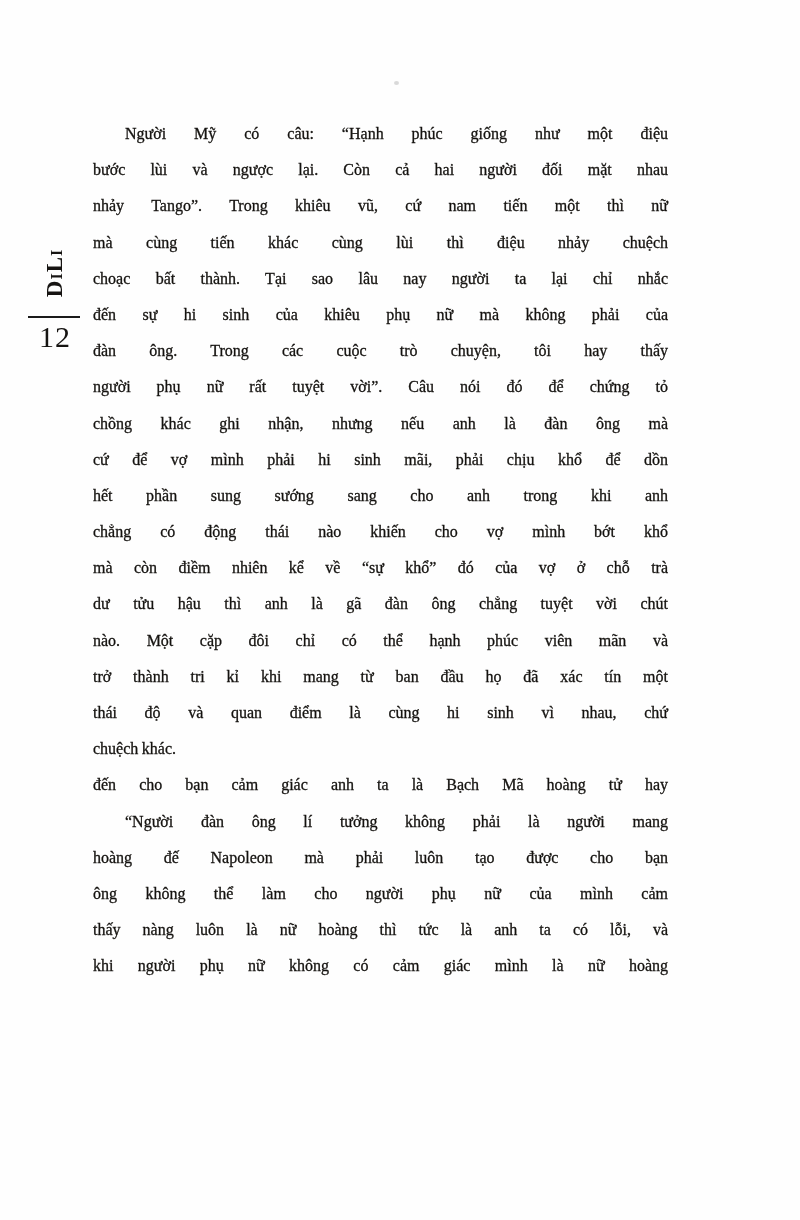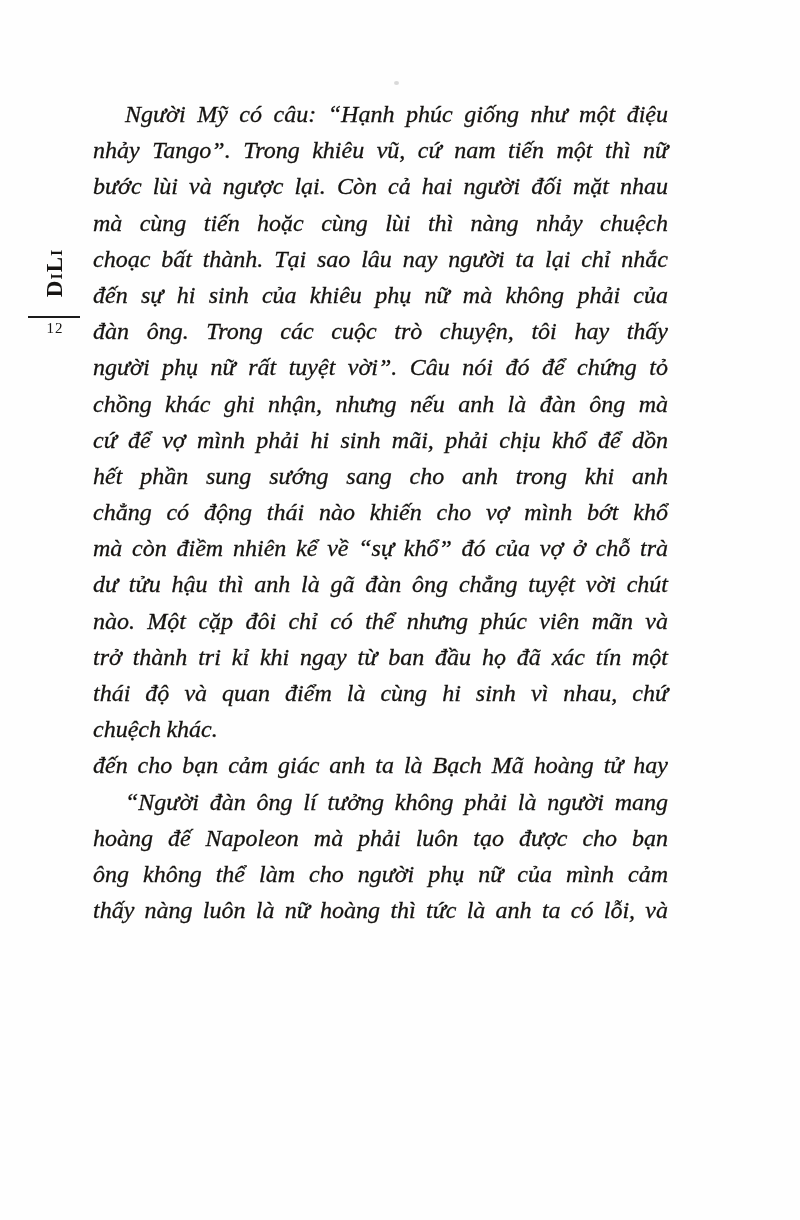--- a/index.html
+++ b/index.html
@@ -15,26 +15,25 @@
     width: 800px;
     height: 1220px;
     background: #fefefe;
     font-family: "Liberation Serif", "DejaVu Serif", serif;
     color: #151310;
   }
   
   .text-block {
     position: absolute;
     left: 93px;
-    top: 96px;
+    top: 116px;
     width: 575px;
-    font-size: 24px;
+    font-size: 16px;
     line-height: 36.2px;
     word-spacing: -0.5px;
-    font-style: italic;
     -webkit-text-stroke: 0.3px #151310;
   }
   .line {
     height: 36.2px;
     text-align: justify;
     text-align-last: justify;
     white-space: normal;
     overflow: visible;
   }
   .line.indent { padding-left: 32px; }
@@ -67,21 +66,21 @@
     top: 316px;
     width: 52px;
     height: 2px;
     background: #1a1a1a;
   }
   .page-number {
     position: absolute;
     left: 55px;
     top: 320px;
     transform: translateX(-50%);
-    font-size: 15px;
+    font-size: 30px;
     letter-spacing: 1px;
     color: #161412;
   }
   
   .speck {
     position: absolute;
     left: 394px;
     top: 81px;
     width: 5px;
     height: 4px;
@@ -99,40 +98,41 @@
 
   <div class="margin-group">
     <div class="author-label">DiLi</div>
     <div class="page-rule"></div>
     <div class="page-number">12</div>
   </div>
 
   <div class="text-block">
       <div>
         <div class="line indent">Người Mỹ có câu: “Hạnh phúc giống như một điệu</div>
+        <div class="line">bước lùi và ngược lại. Còn cả hai người đối mặt nhau</div>
         <div class="line">nhảy Tango”. Trong khiêu vũ, cứ nam tiến một thì nữ</div>
-        <div class="line">bước lùi và ngược lại. Còn cả hai người đối mặt nhau</div>
-        <div class="line">mà cùng tiến hoặc cùng lùi thì nàng nhảy chuệch</div>
+        <div class="line">mà cùng tiến khác cùng lùi thì điệu nhảy chuệch</div>
         <div class="line">choạc bất thành. Tại sao lâu nay người ta lại chỉ nhắc</div>
         <div class="line">đến sự hi sinh của khiêu phụ nữ mà không phải của</div>
         <div class="line">đàn ông. Trong các cuộc trò chuyện, tôi hay thấy</div>
         <div class="line">người phụ nữ rất tuyệt vời”. Câu nói đó để chứng tỏ</div>
         <div class="line">chồng khác ghi nhận, nhưng nếu anh là đàn ông mà</div>
         <div class="line">cứ để vợ mình phải hi sinh mãi, phải chịu khổ để dồn</div>
         <div class="line">hết phần sung sướng sang cho anh trong khi anh</div>
         <div class="line">chẳng có động thái nào khiến cho vợ mình bớt khổ</div>
         <div class="line">mà còn điềm nhiên kể về “sự khổ” đó của vợ ở chỗ trà</div>
         <div class="line">dư tửu hậu thì anh là gã đàn ông chẳng tuyệt vời chút</div>
-        <div class="line">nào. Một cặp đôi chỉ có thể nhưng phúc viên mãn và</div>
-        <div class="line">trở thành tri kỉ khi ngay từ ban đầu họ đã xác tín một</div>
+        <div class="line">nào. Một cặp đôi chỉ có thể hạnh phúc viên mãn và</div>
+        <div class="line">trở thành tri kỉ khi mang từ ban đầu họ đã xác tín một</div>
         <div class="line">thái độ và quan điểm là cùng hi sinh vì nhau, chứ</div>
         <div class="line endline">chuệch khác.</div>
       </div>
       <div>
         <div class="line">đến cho bạn cảm giác anh ta là Bạch Mã hoàng tử hay</div>
         <div class="line indent">“Người đàn ông lí tưởng không phải là người mang</div>
         <div class="line">hoàng đế Napoleon mà phải luôn tạo được cho bạn</div>
         <div class="line">ông không thể làm cho người phụ nữ của mình cảm</div>
         <div class="line">thấy nàng luôn là nữ hoàng thì tức là anh ta có lỗi, và</div>
+        <div class="line">khi người phụ nữ không có cảm giác mình là nữ hoàng</div>
       </div>
     </div>
 
 </div>
 
 </body></html>

